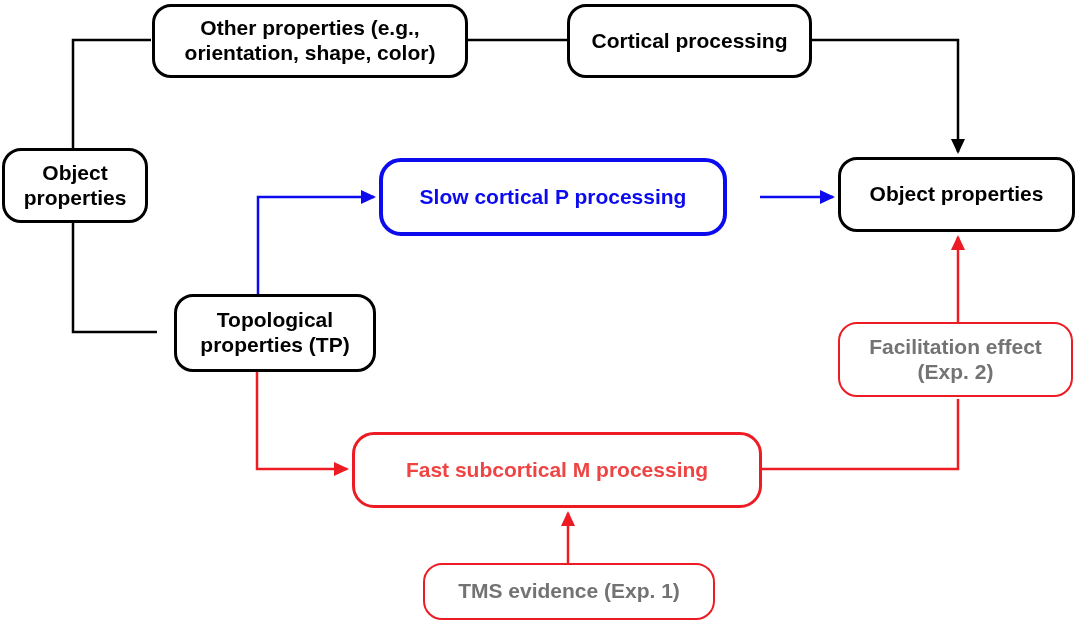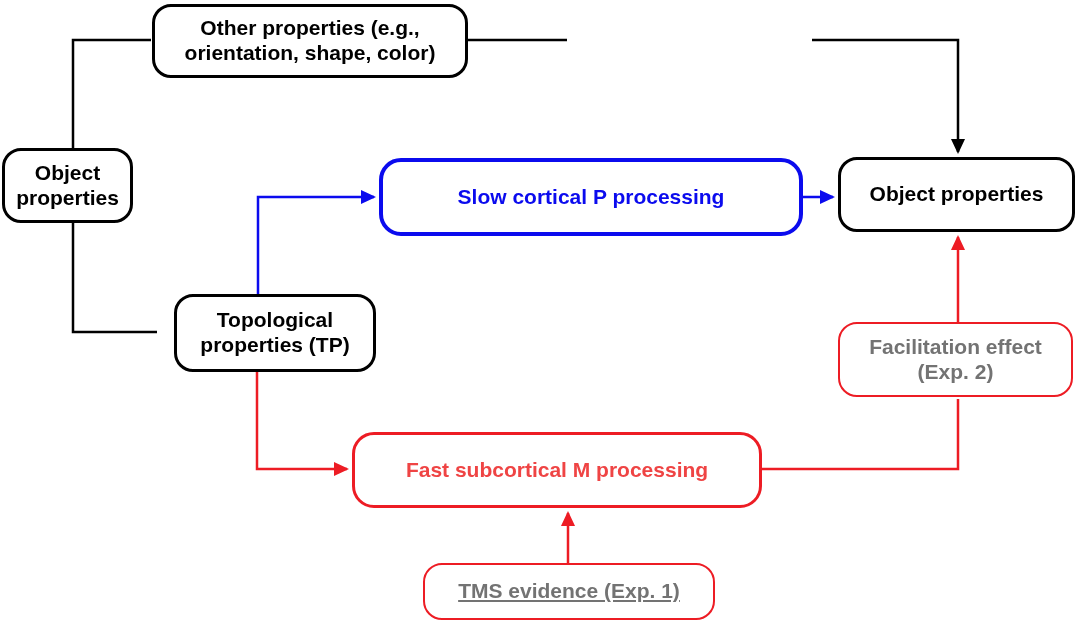--- a/index.html
+++ b/index.html
@@ -41,27 +41,27 @@
   .red-thick { border: 3.5px solid #ed1c24; border-radius: 22px; color: #ef4444; }
   .red-thin  { border: 2.5px solid #ed1c24; border-radius: 19px; color: #737373; }
 
   .stroke-black { stroke: #000000; stroke-width: 2.5; fill: none; }
   .stroke-blue  { stroke: #0b0bee; stroke-width: 2.5; fill: none; }
   .stroke-red   { stroke: #ed1c24; stroke-width: 2.5; fill: none; }
 
   
   #n-other        { left: 152px; top: 4px;   width: 316px; height: 74px; }
   #n-cortical     { left: 567px; top: 4px;   width: 245px; height: 74px; }
-  #n-objprops     { left: 2px;   top: 148px; width: 131px; height: 75px; }
-  #n-slow         { left: 379px; top: 158px; width: 424px; height: 78px; }
+  #n-objprops     { left: 2px;   top: 148px; width: 146px; height: 75px; }
+  #n-slow         { left: 379px; top: 158px; width: 348px; height: 78px; }
   #n-objrec       { left: 838px; top: 157px; width: 237px; height: 75px; }
   #n-topo         { left: 174px; top: 294px; width: 202px; height: 78px; }
   #n-facilitation { left: 838px; top: 322px; width: 235px; height: 75px; }
   #n-fast         { left: 352px; top: 432px; width: 410px; height: 76px; }
-  #n-tms          { left: 423px; top: 563px; width: 292px; height: 57px; text-decoration: underline; }
+  #n-tms          { left: 423px; top: 563px; width: 292px; height: 57px; }
 </style>
 </head>
 <body>
 
 <div id="canvas">
 
   <svg id="connectors" viewBox="0 0 1080 624" xmlns="http://www.w3.org/2000/svg">
     <defs>
       <marker id="ah-black" markerUnits="userSpaceOnUse" markerWidth="18" markerHeight="16" refX="14" refY="8" orient="auto">
         <path d="M1,1 L16,8 L1,15 z" fill="#000000"></path>
@@ -84,20 +84,21 @@
 
     <path class="stroke-red" d="M 257,372 L 257,469 L 347,469" marker-end="url(#ah-red)"></path>
     <path class="stroke-red" d="M 762,469 L 958,469 L 958,399"></path>
     <path class="stroke-red" d="M 958,322 L 958,237" marker-end="url(#ah-red)"></path>
     <path class="stroke-red" d="M 568,563 L 568,513" marker-end="url(#ah-red)"></path>
   </svg>
 
   <div id="n-other" class="node black-box">Other properties (e.g.,
 orientation, shape, color)</div>
 
+  <div id="n-cortical" class="node black-box">Cortical processing</div>
 
   <div id="n-objprops" class="node black-box">Object
 properties</div>
 
   <div id="n-slow" class="node blue-box">Slow cortical P processing</div>
 
   <div id="n-objrec" class="node black-box">Object properties</div>
 
   <div id="n-topo" class="node black-box">Topological
 properties (TP)</div>

